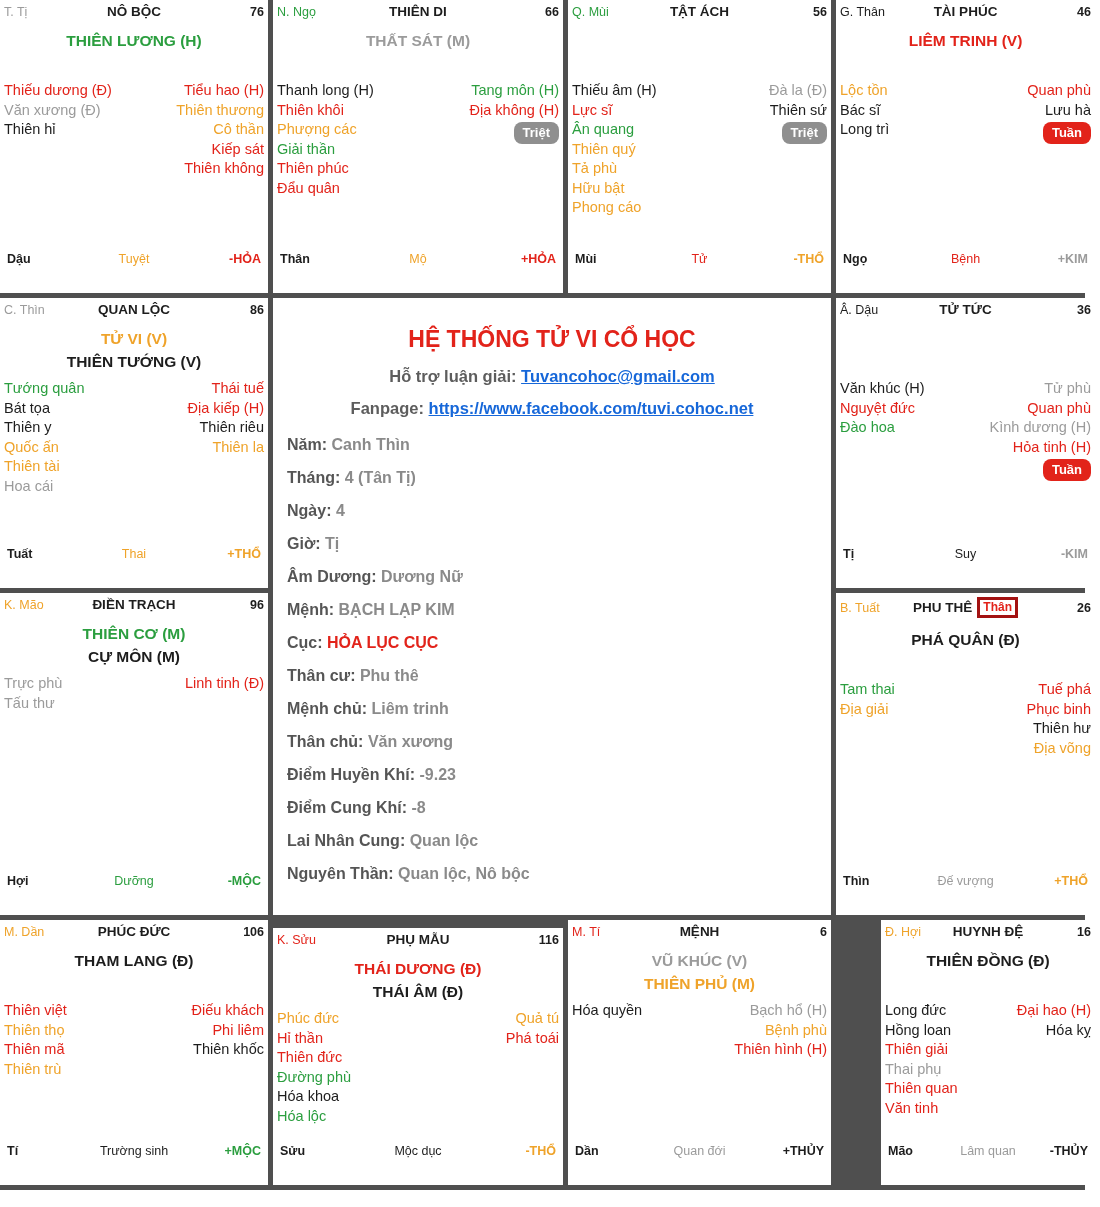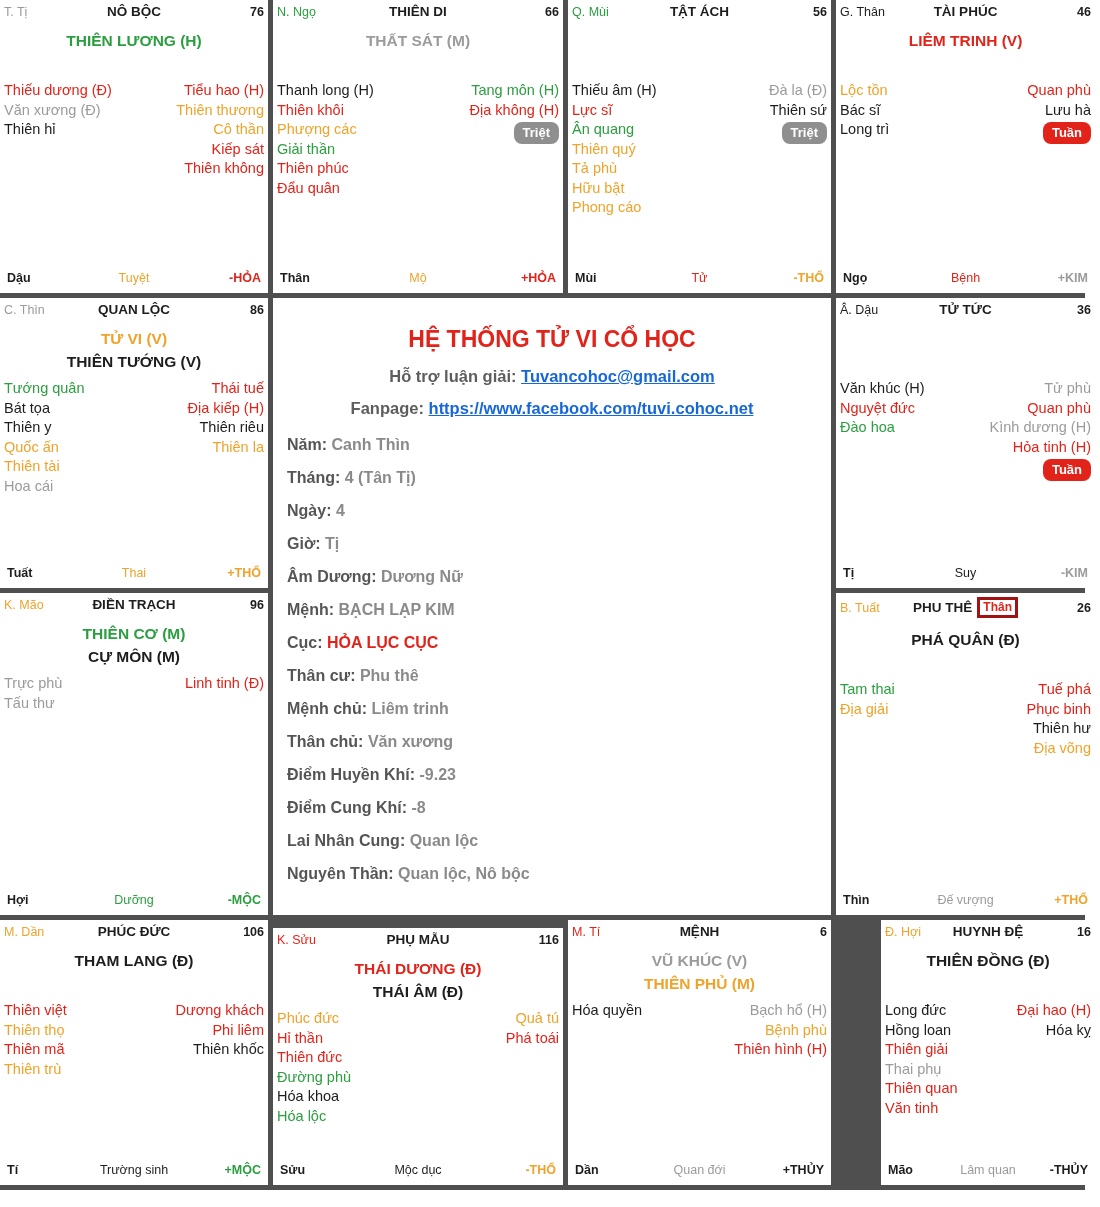--- a/index.html
+++ b/index.html
@@ -60,21 +60,21 @@
     font-size: 13px;
     line-height: 19px;
     padding: 1px 9px 2px 9px;
     border-radius: 8px;
     margin-top: 2px;
   }
   .pill.gray { background: #8f8f8f; }
   .pill.red  { background: #e2231a; }
   .cell-footer {
     position: absolute;
-    left: 7px; right: 7px; bottom: 8px;
+    left: 7px; right: 7px; bottom: 27px;
     display: grid;
     grid-template-columns: 1fr auto 1fr;
     font-size: 12.5px;
     align-items: baseline;
   }
   .f-branch { font-weight: bold; color: #1d1d1d; text-align: left; }
   .f-stage  { text-align: center; }
   .f-elem   { font-weight: bold; text-align: right; }
 
   
@@ -410,21 +410,21 @@
         <div class="main-star c-black">THAM LANG (Đ)</div>
       </div>
       <div class="star-cols">
         <div class="star-col left">
           <div class="star c-red">Thiên việt</div>
           <div class="star c-orange">Thiên thọ</div>
           <div class="star c-red">Thiên mã</div>
           <div class="star c-orange">Thiên trù</div>
         </div>
         <div class="star-col right">
-          <div class="star c-red">Dương khách</div>
+          <div class="star c-red">Điếu khách</div>
           <div class="star c-red">Phi liêm</div>
           <div class="star c-black">Thiên khốc</div>
         </div>
       </div>
       <div class="cell-footer">
         <span class="f-branch">Tí</span>
         <span class="f-stage c-black">Trường sinh</span>
         <span class="f-elem c-green">+MỘC</span>
       </div>
     </div>

